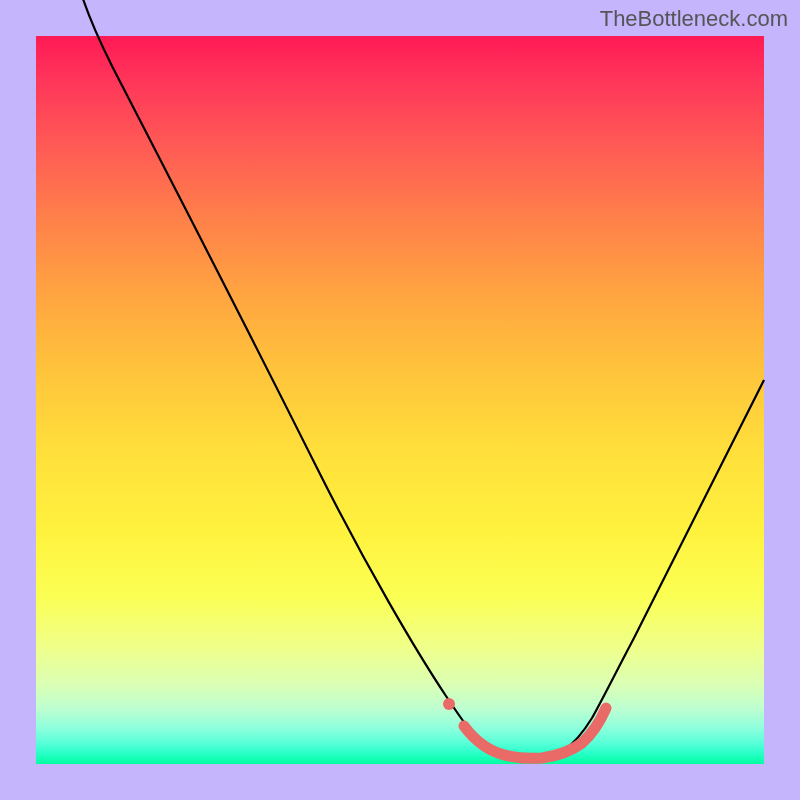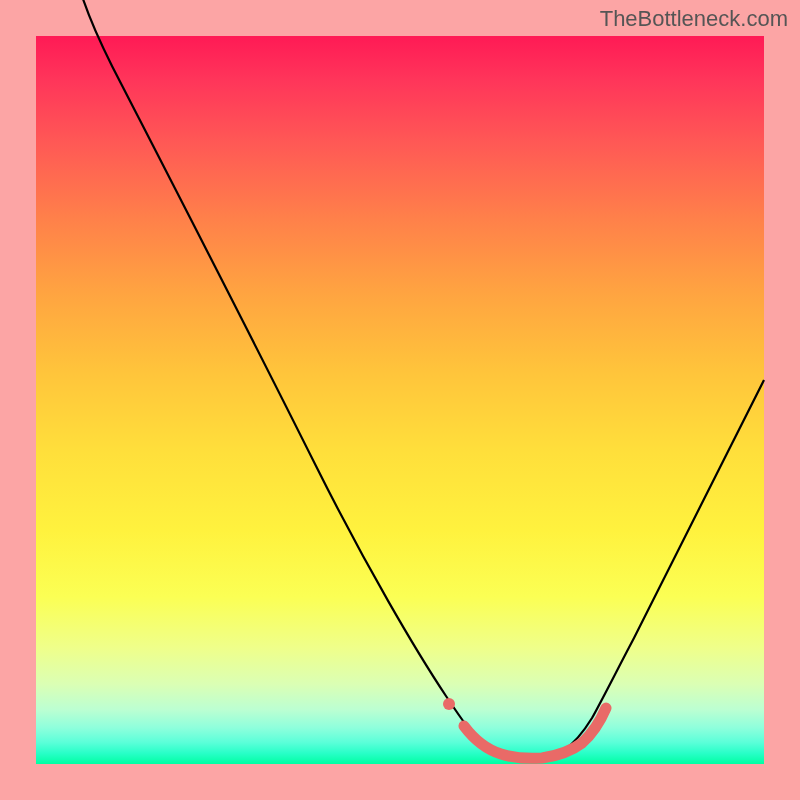--- a/index.html
+++ b/index.html
@@ -1,20 +1,20 @@
 <!DOCTYPE html>
 <html><head>
 <meta charset="utf-8">
 <style>
   * { margin: 0; padding: 0; box-sizing: border-box; }
   html, body { width: 800px; height: 800px; overflow: hidden; }
   .container {
     width: 800px;
     height: 800px;
-    background: #fca5a5;
+    background: #c4b5fd;
     position: relative;
   }
   .watermark {
     position: absolute;
     top: 6px;
     right: 12px;
     font-family: Arial, sans-serif;
     font-size: 22px;
     font-weight: 500;
     color: #555;

